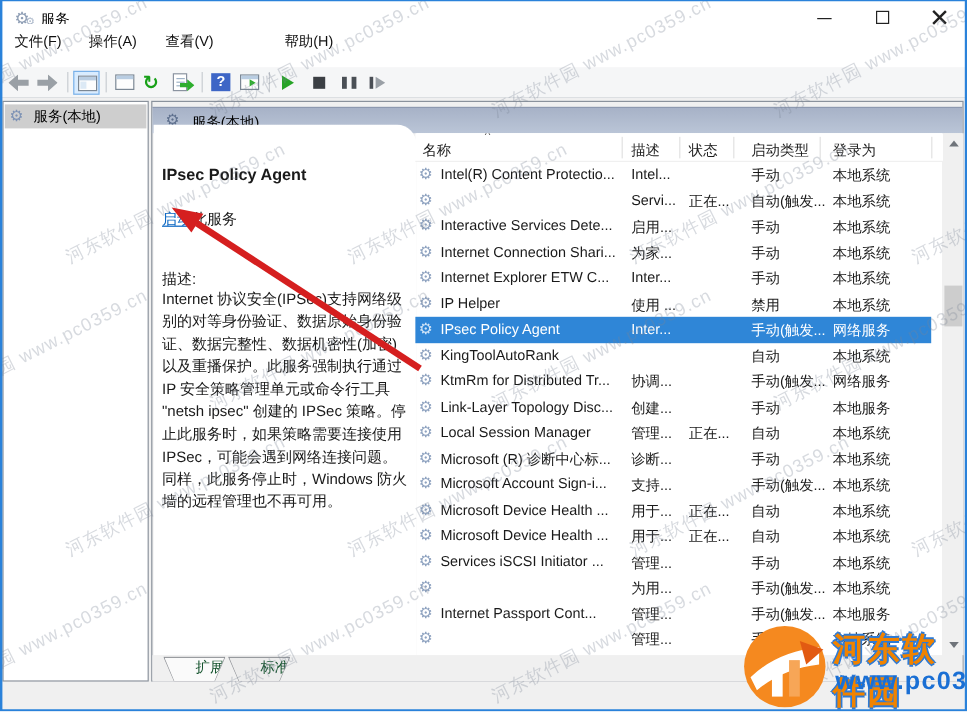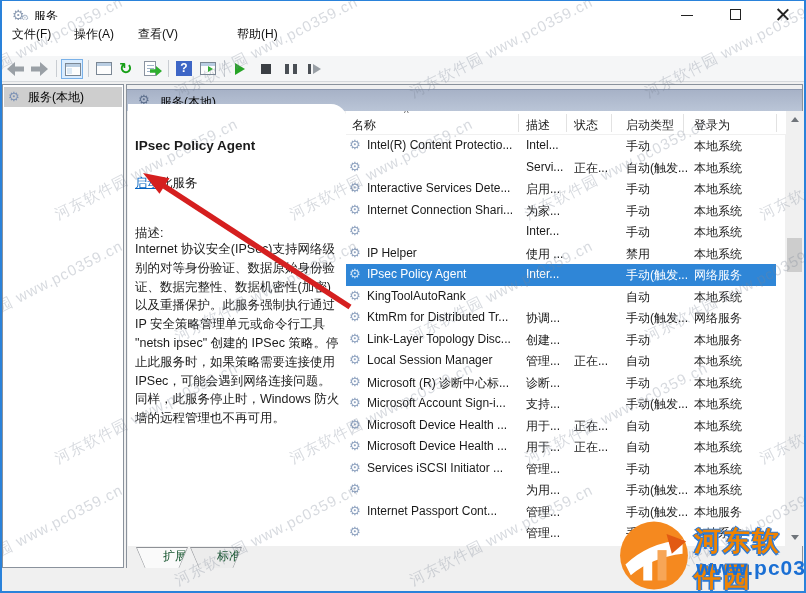--- a/index.html
+++ b/index.html
@@ -276,20 +276,21 @@
             <div class="trow" style="top: 64.5px;">
               <span class="gear">⚙</span>
               <span class="c name">Internet Connection Shari...</span>
               <span class="c desc">为家...</span>
               <span class="c status"></span>
               <span class="c startup">手动</span>
               <span class="c logon">本地系统</span>
             </div>
             <div class="trow" style="top: 86px;">
               <span class="gear">⚙</span>
+              <span class="c name">Internet Explorer ETW C...</span>
               <span class="c desc">Inter...</span>
               <span class="c status"></span>
               <span class="c startup">手动</span>
               <span class="c logon">本地系统</span>
             </div>
             <div class="trow" style="top: 107.5px;">
               <span class="gear">⚙</span>
               <span class="c name">IP Helper</span>
               <span class="c desc">使用 ...</span>
               <span class="c status"></span>

